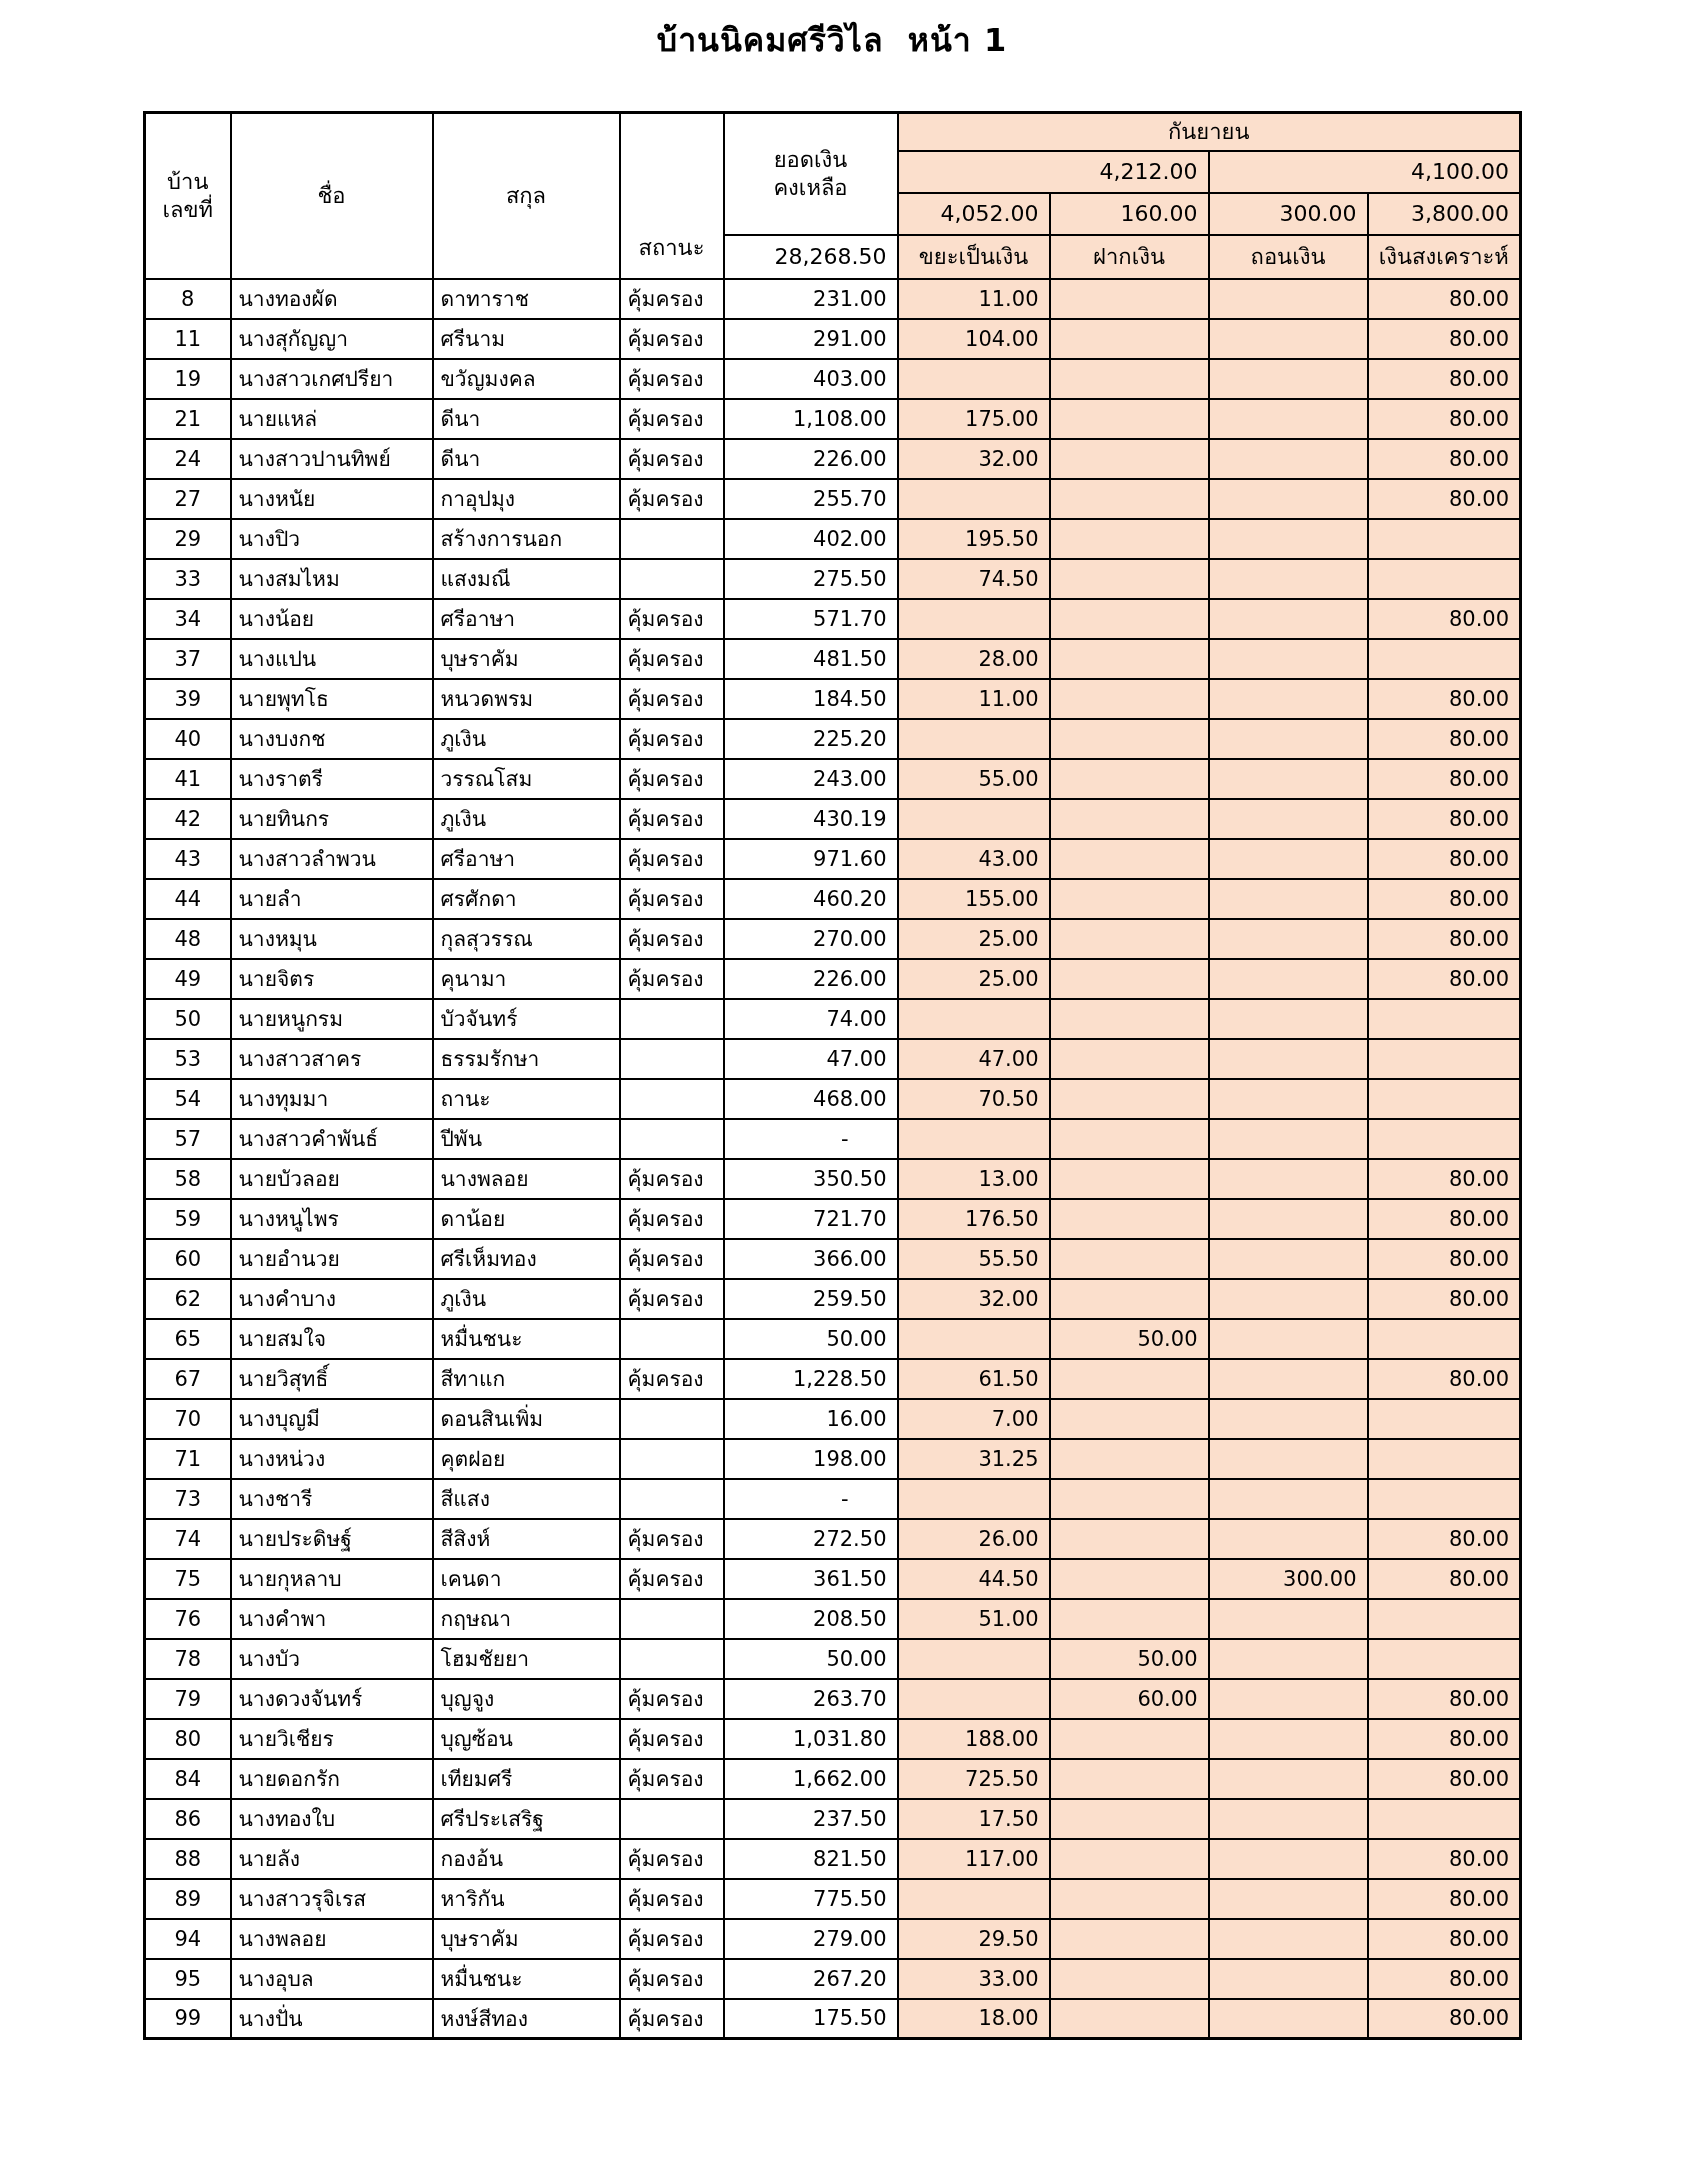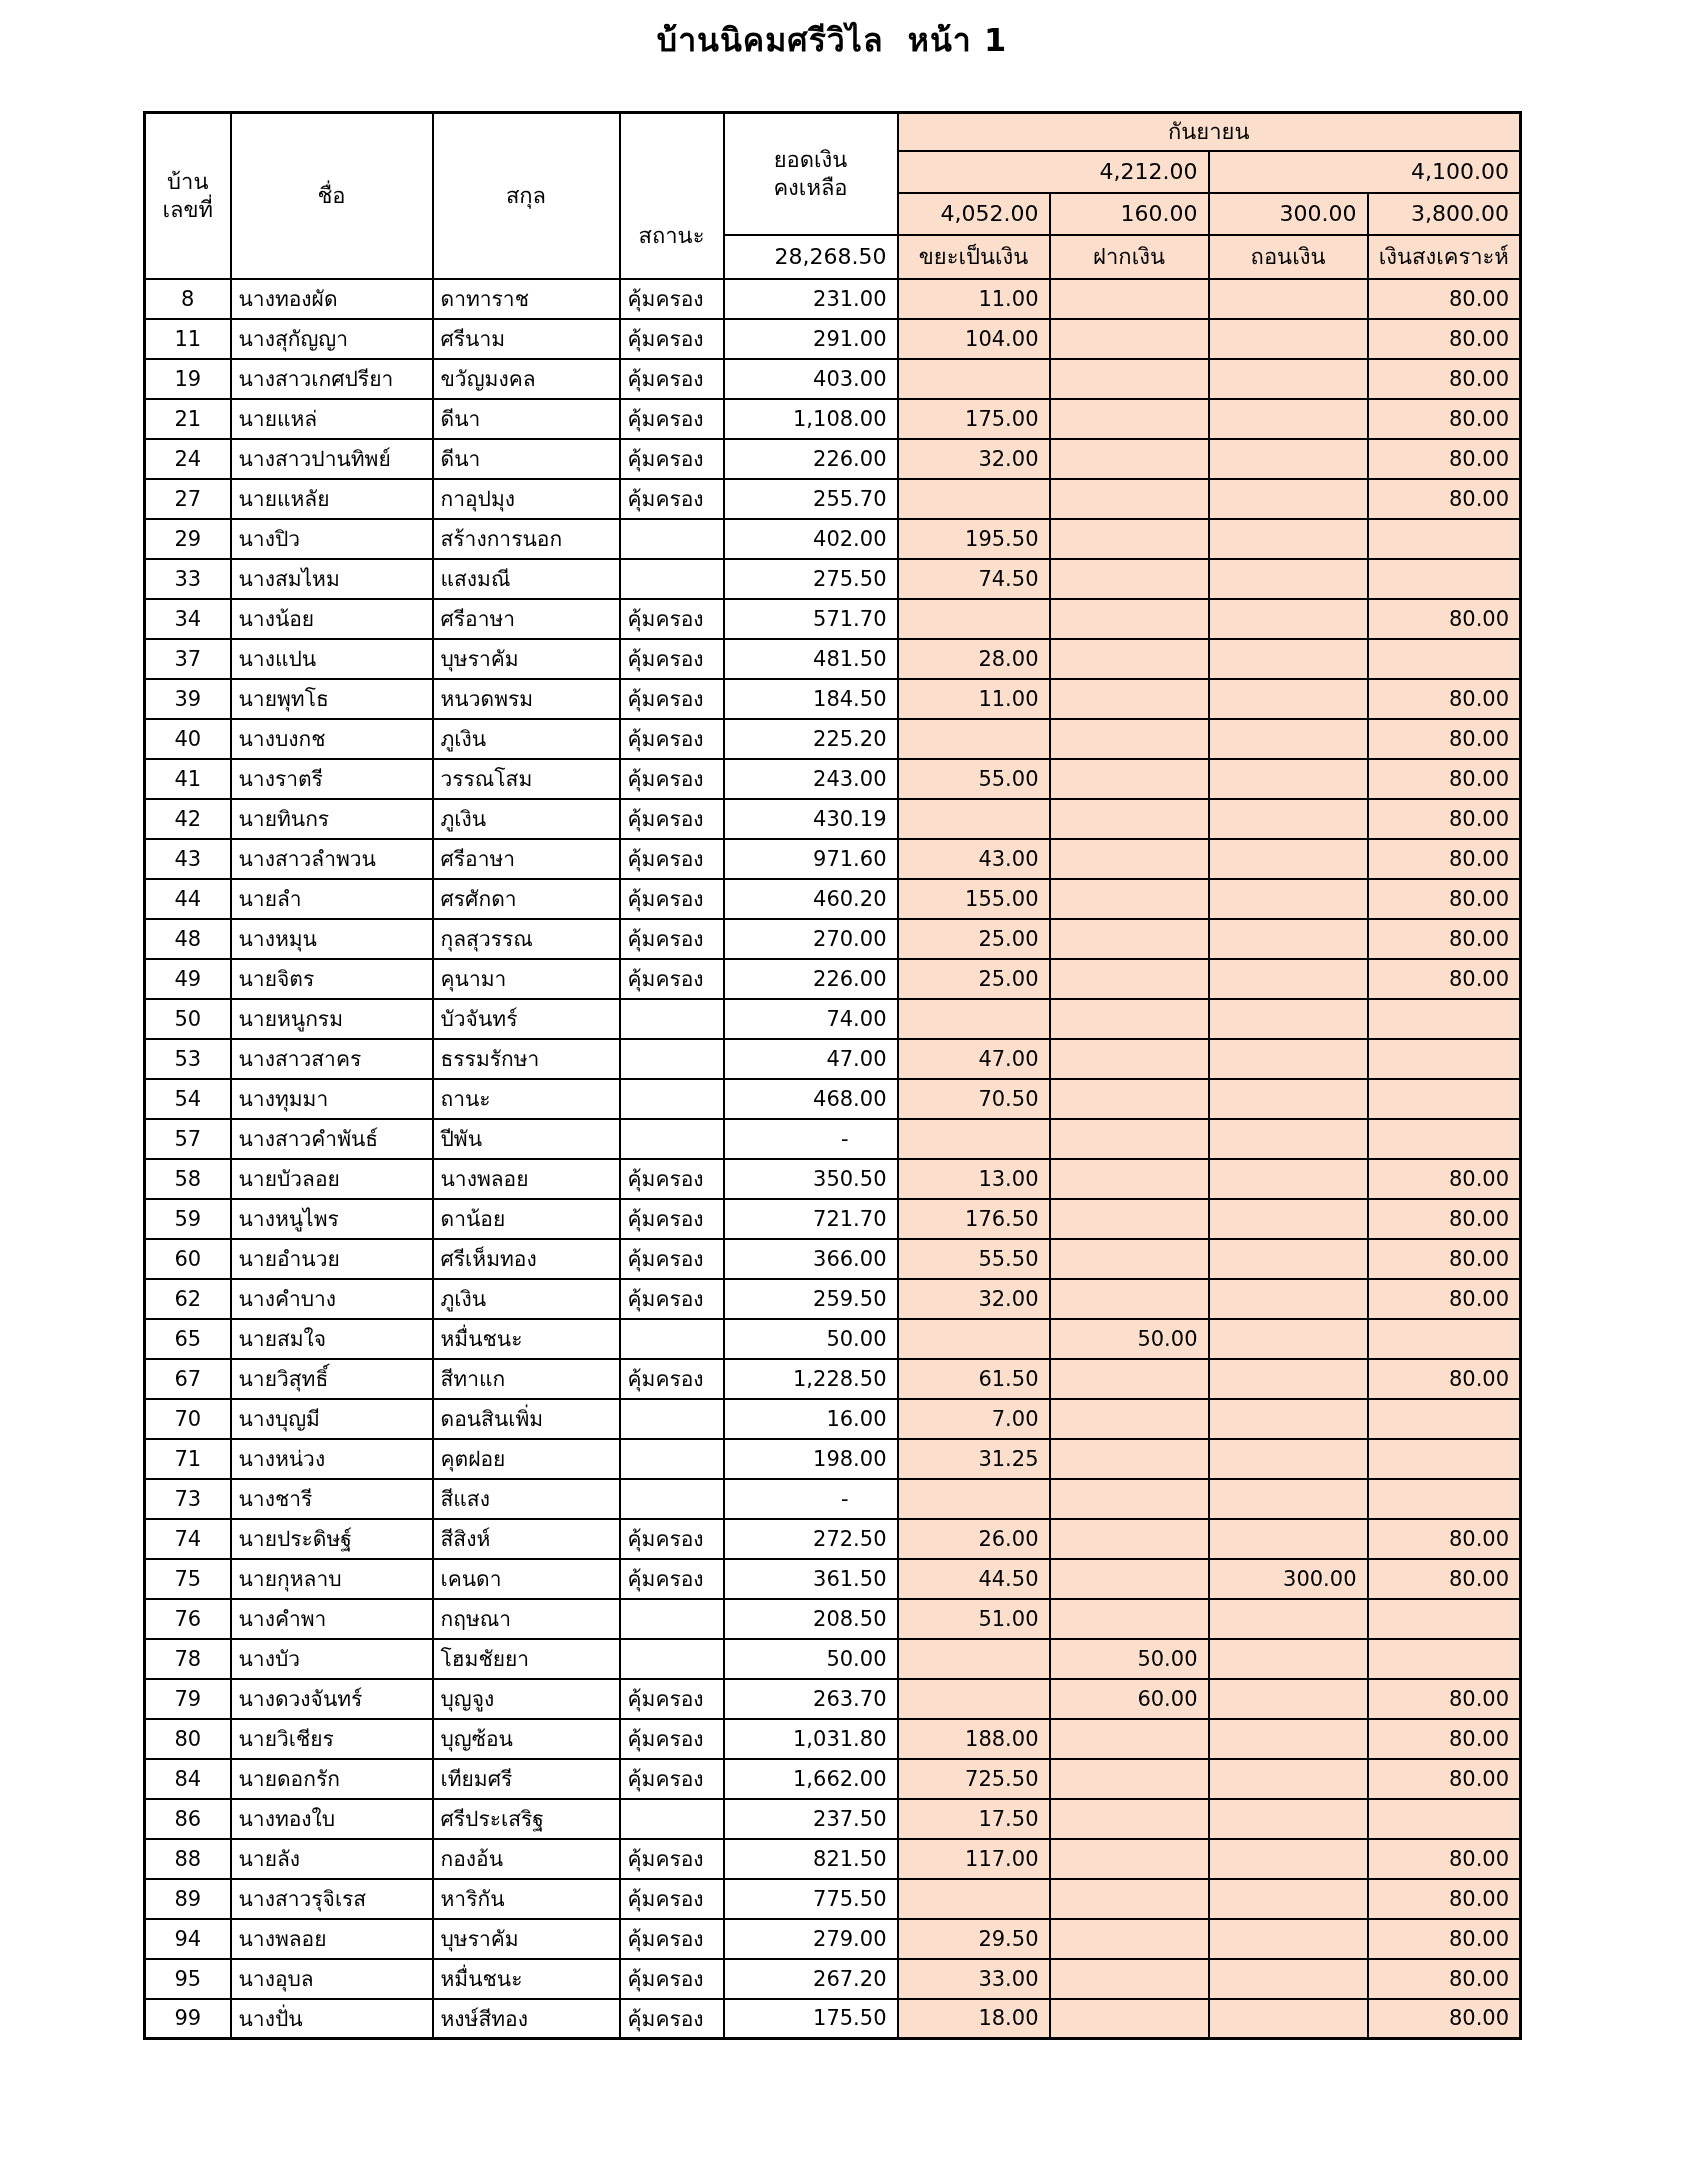--- a/index.html
+++ b/index.html
@@ -47,21 +47,21 @@
   thead tr.hr1 { height: 38px; }
   thead tr.hr2 { height: 42px; }
   thead tr.hr3 { height: 42px; }
   thead tr.hr4 { height: 44px; }
   tbody tr { height: 40px; }
   .pink { background: #fbdfcc; }
   .c-no   { text-align: center; }
   .c-text { text-align: left; padding-left: 7px; }
   .c-num  { text-align: right; padding-right: 10px; }
   .dash   { padding-right: 48px; }
-  .h-status { vertical-align: bottom; padding-bottom: 28px; }
+  .h-status { vertical-align: bottom; padding-bottom: 16px; }
   .two-line span { display: block; }
 </style>
 </head>
 <body>
 
 <div class="page-title">บ้านนิคมศรีวิไล  หน้า 1</div>
 
 <table class="sheet">
   <colgroup>
     <col style="width:86px">
@@ -158,21 +158,21 @@
         <td class="c-text">ดีนา</td>
         <td class="c-text">คุ้มครอง</td>
         <td class="c-num">226.00</td>
         <td class="c-num pink">32.00</td>
         <td class="c-num pink"></td>
         <td class="c-num pink"></td>
         <td class="c-num pink">80.00</td>
       </tr>
       <tr>
         <td class="c-no">27</td>
-        <td class="c-text">นายแหลัย</td>
+        <td class="c-text">นางหนัย</td>
         <td class="c-text">กาอุปมุง</td>
         <td class="c-text">คุ้มครอง</td>
         <td class="c-num">255.70</td>
         <td class="c-num pink"></td>
         <td class="c-num pink"></td>
         <td class="c-num pink"></td>
         <td class="c-num pink">80.00</td>
       </tr>
       <tr>
         <td class="c-no">29</td>

